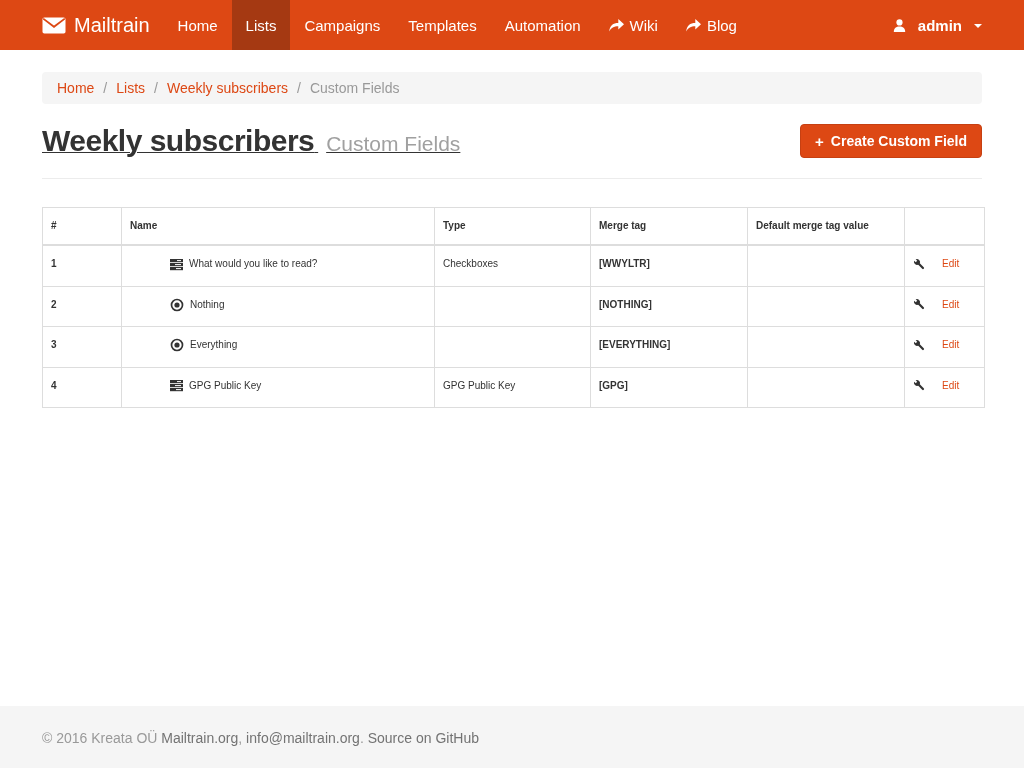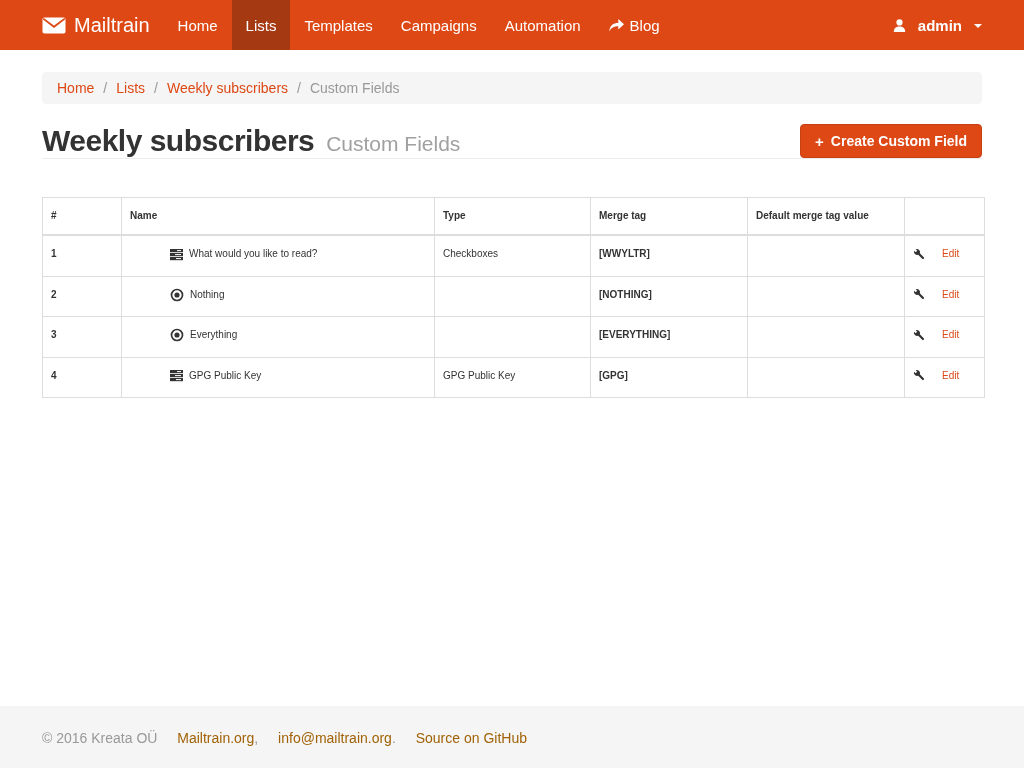--- a/index.html
+++ b/index.html
@@ -28,22 +28,22 @@
 
   
   .breadcrumb { margin-top:22px; background:#f5f5f5; border-radius:4px;
                 padding:8px 15px; font-size:14px; list-style:none;
                 display:flex; align-items:center; }
   .breadcrumb a { color:#DD4814; text-decoration:none; cursor:pointer; }
   .breadcrumb .sep { color:#999; padding:0 9px; }
   .breadcrumb .active { color:#999; }
 
   
-  .page-header { position:relative; margin:20px 0 38px; 
-                 border-bottom:1px solid #ececec; }
+  .page-header { position:relative; margin:20px 0 28px; padding-bottom:20px;
+                 border-bottom:1px solid #ececec;text-decoration:underline; }
   .page-header h1 { font-size:30px; font-weight:bold; color:#333; display:inline;
                     letter-spacing:-0.5px; }
   .page-header .subtitle { font-size:21px; color:#a0a0a0; font-weight:normal; margin-left:8px; }
   .btn-create { position:absolute; right:0; top:0; background:#DD4814; color:#fff;
                 border:1px solid #C64012; border-radius:4px; padding:8px 14px;
                 font-size:14px; font-weight:600; cursor:pointer; display:flex;
                 align-items:center; gap:7px; font-family:inherit; }
   .btn-create .plus { font-weight:bold; font-size:15px; line-height:1; }
 
   
@@ -58,21 +58,21 @@
   .cell-merge { font-weight:bold; }
   .edit-link { color:#DD4814; text-decoration:none; cursor:pointer;
                display:inline-flex; align-items:center; gap:16px; }
   .icon { display:inline-flex; flex:none; }
 
   main { flex:1 1 auto; }
 
   
   footer { flex:none; background:#f5f5f5; height:62px; padding-top:24px; }
   footer .container { color:#999; font-size:14px; }
-  footer a { color:#a16207; text-decoration:none; cursor:pointer;margin-left:16px; }
+  footer a { color:#737373; text-decoration:none; cursor:pointer; }
 </style>
 </head>
 <body>
 
 <nav class="navbar">
   <div class="container">
     <a class="brand">
       <span class="icon">
         <svg width="24" height="17" viewBox="0 0 24 17">
           <rect x="0.5" y="0.5" width="23" height="16" rx="1.8" fill="#fff"></rect>
@@ -82,28 +82,36 @@
       <span>Mailtrain</span>
     </a>
     <div class="nav-items">
       <a class="nav-item">
           <span>Home</span>
         </a>
       <a class="nav-item active">
           <span>Lists</span>
         </a>
       <a class="nav-item">
+          <span>Campaigns</span>
+        </a>
+      <a class="nav-item">
           <span>Templates</span>
         </a>
       <a class="nav-item">
-          <span>Campaigns</span>
-        </a>
-      <a class="nav-item">
           <span>Automation</span>
         </a>
+      <a class="nav-item">
+        <span class="ext-icon icon">
+          <svg width="15" height="13" viewBox="0 0 15 13" fill="#fff">
+            <path d="M9.3 0 L15 5.3 L9.3 10.6 L9.3 7.3 C4.9 7.3 2.2 8.8 0.2 12.6 C0.7 6.4 4.2 3.9 9.3 3.9 Z"></path>
+          </svg>
+        </span>
+        <span>Wiki</span>
+      </a>
       <a class="nav-item">
         <span class="ext-icon icon">
           <svg width="15" height="13" viewBox="0 0 15 13" fill="#fff">
             <path d="M9.3 0 L15 5.3 L9.3 10.6 L9.3 7.3 C4.9 7.3 2.2 8.8 0.2 12.6 C0.7 6.4 4.2 3.9 9.3 3.9 Z"></path>
           </svg>
         </span>
         <span>Blog</span>
       </a>
     </div>
     <div class="nav-right">

